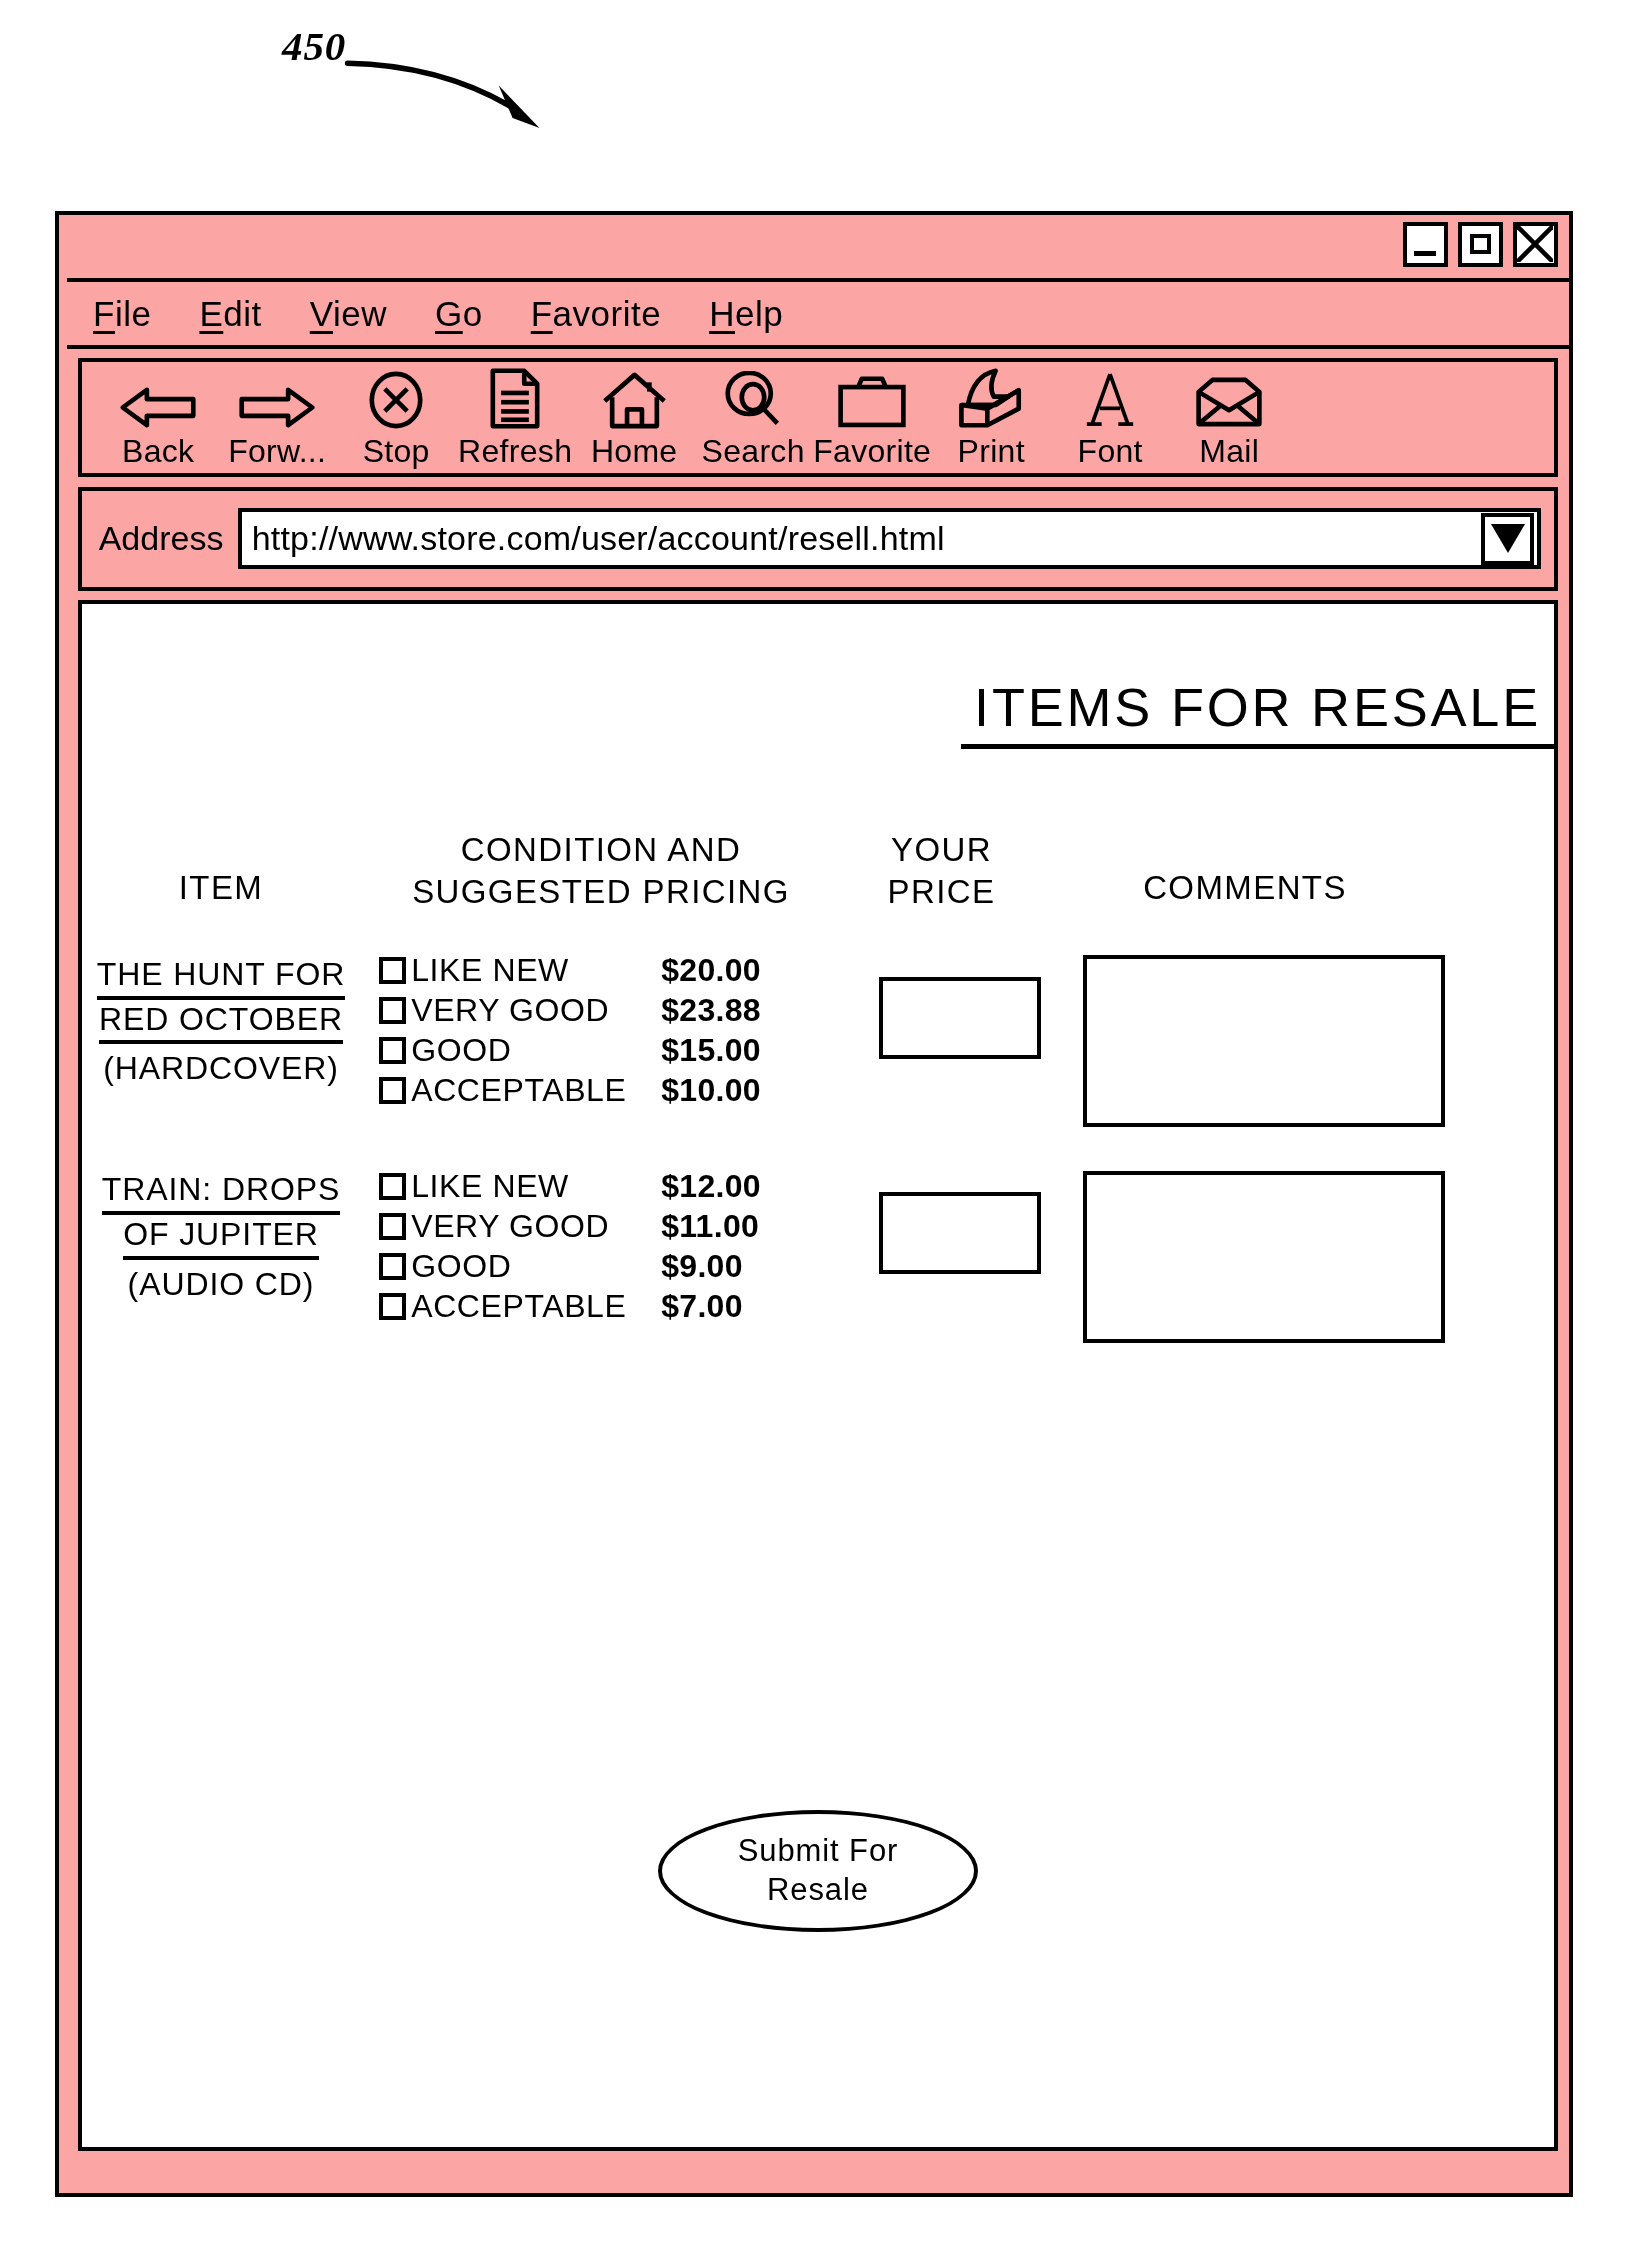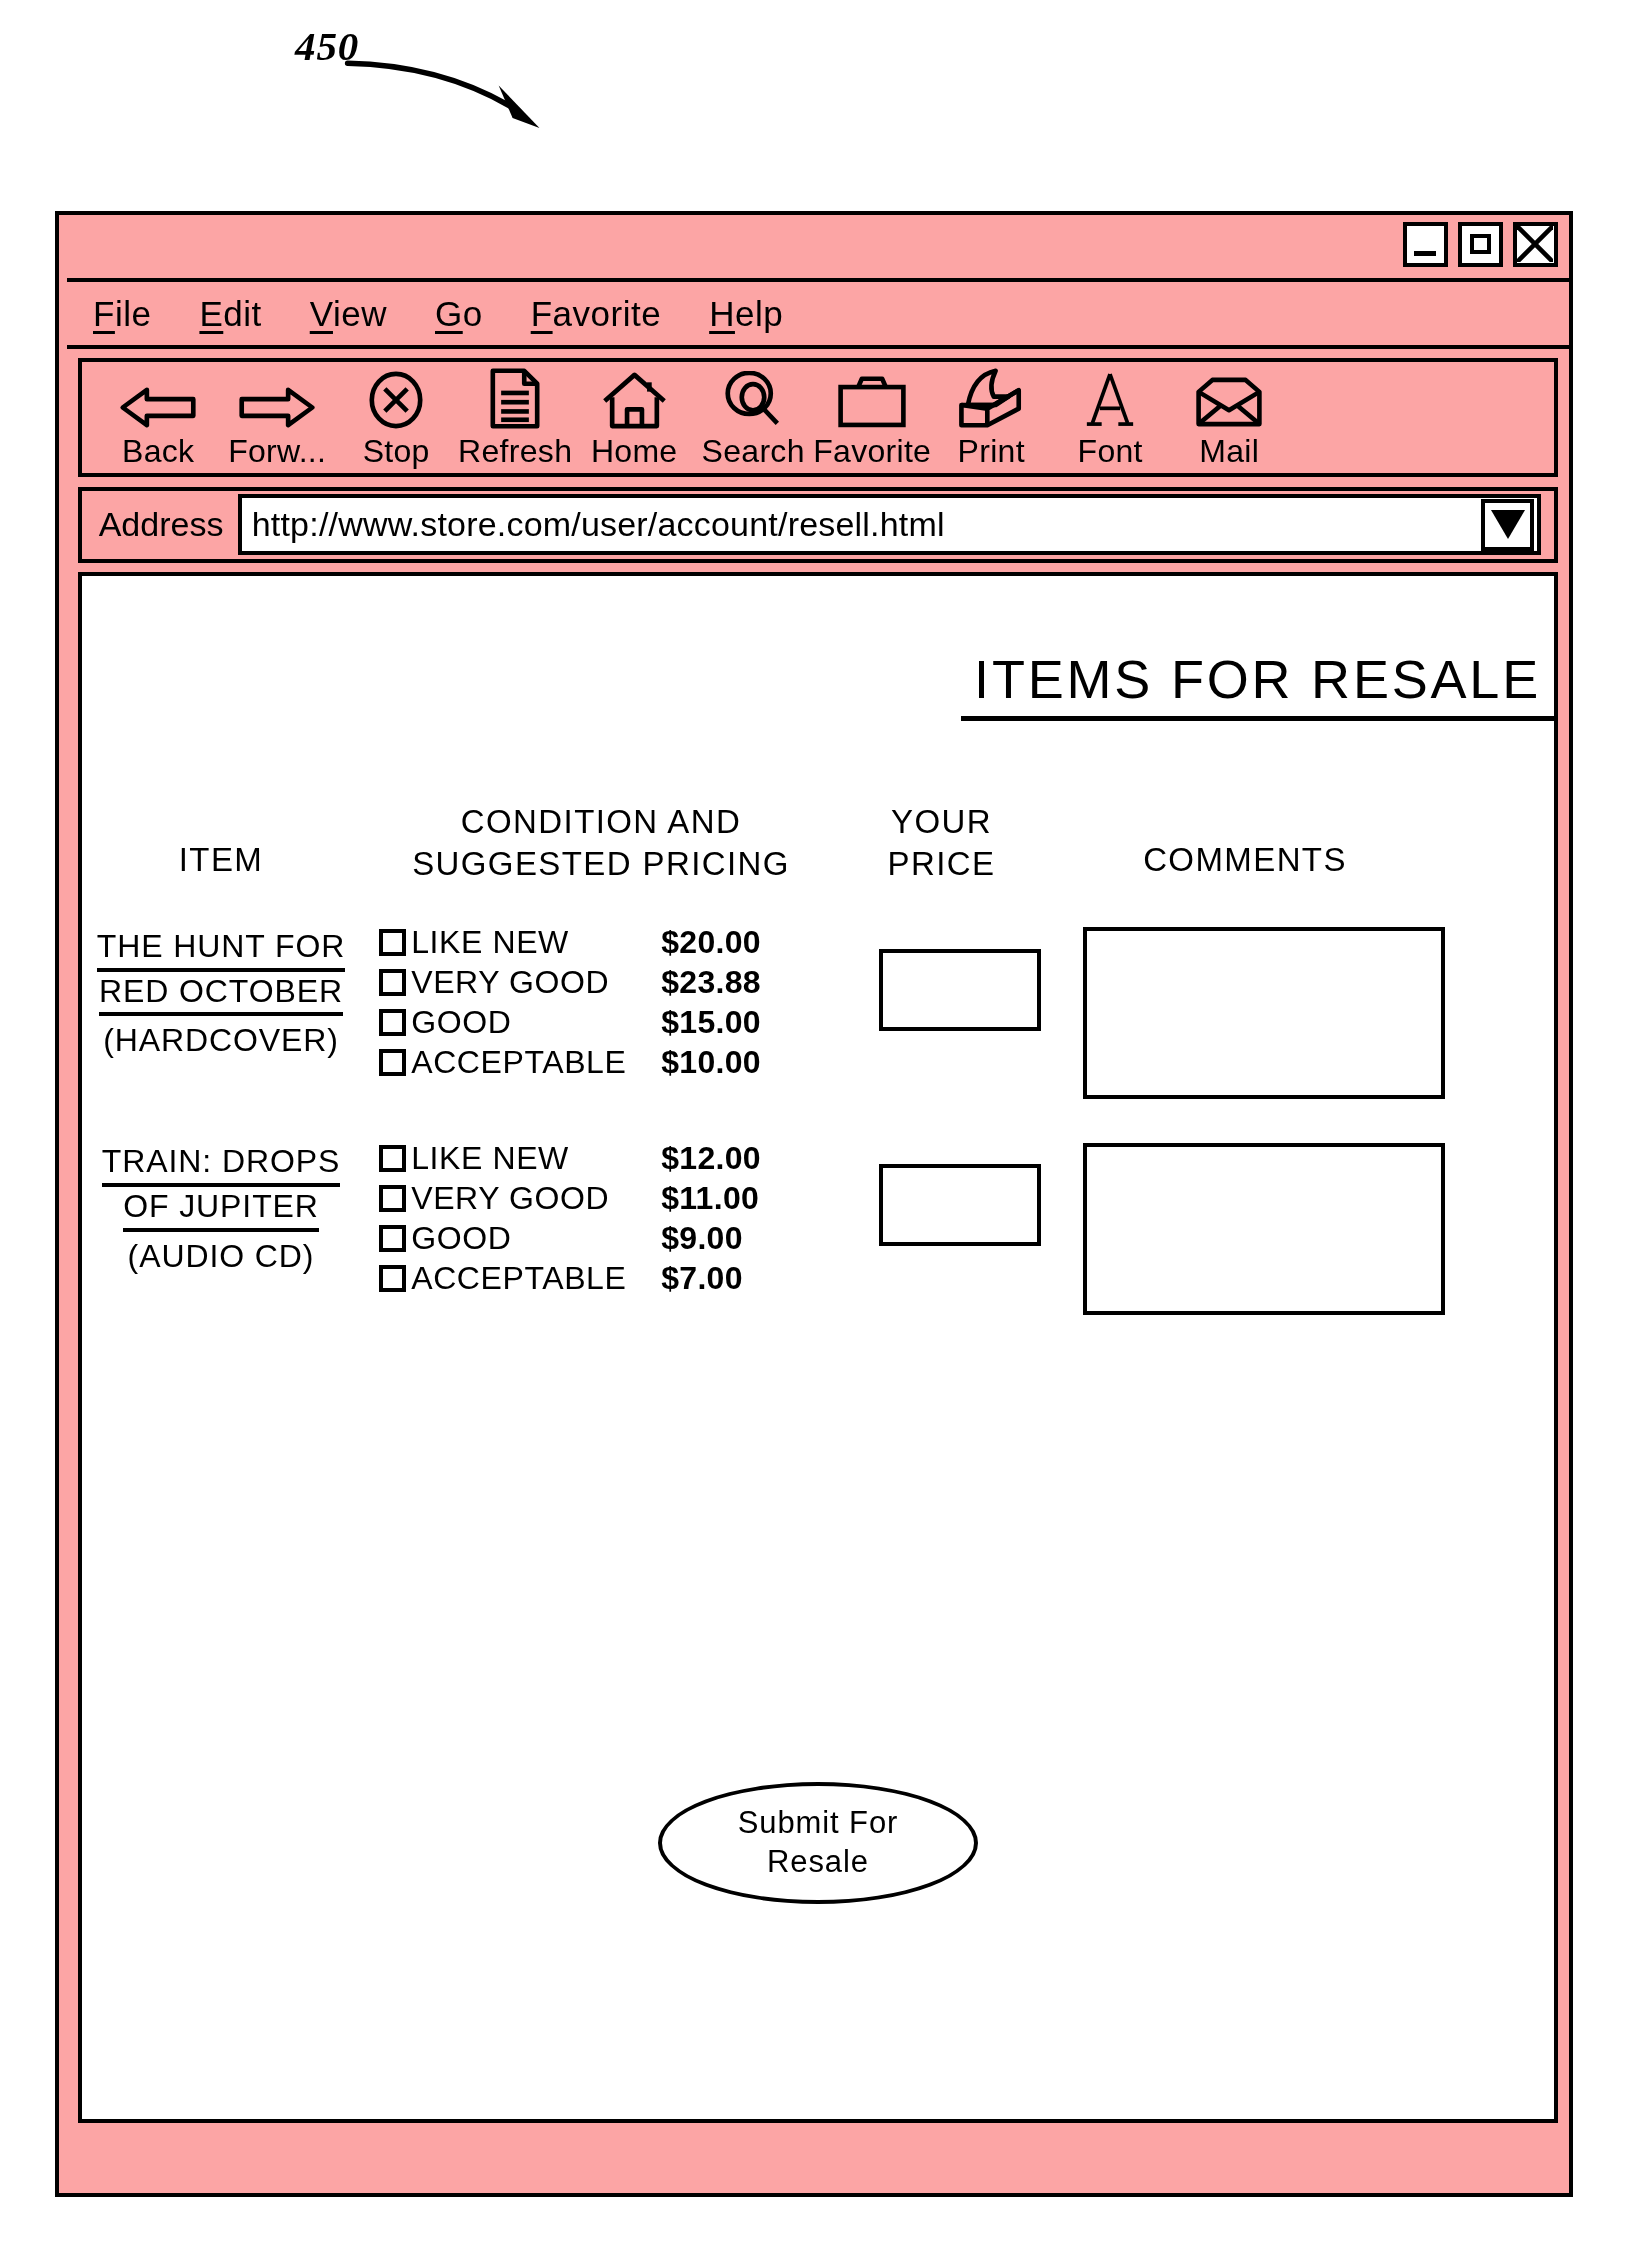--- a/index.html
+++ b/index.html
@@ -12,21 +12,21 @@
     height: 2258px;
     position: relative;
     font-family: "Liberation Sans", sans-serif;
     color: #000000;
     overflow: hidden;
   }
 
   
   #fig-ref {
     position: absolute;
-    left: 295px;
+    left: 282px;
     top: 22px;
     font-family: "Liberation Serif", serif;
     font-style: italic;
     font-weight: bold;
     font-size: 41px;
     letter-spacing: 0.9px;
   }
   #leader-svg {
     position: absolute;
     left: 343px;
@@ -141,21 +141,21 @@
     font-size: 32px;
     letter-spacing: 0.3px;
     white-space: nowrap;
   }
 
   
   #address-bar {
     margin-top: 9.3px;
     border: 4.6px solid #000;
     box-sizing: border-box;
-    height: 76px;
+    height: 104px;
     display: flex;
     align-items: center;
     padding: 0 13px 0 16.7px;
   }
   #address-label {
     font-size: 34px;
     margin-right: 15px;
     white-space: nowrap;
   }
   #address-field {

